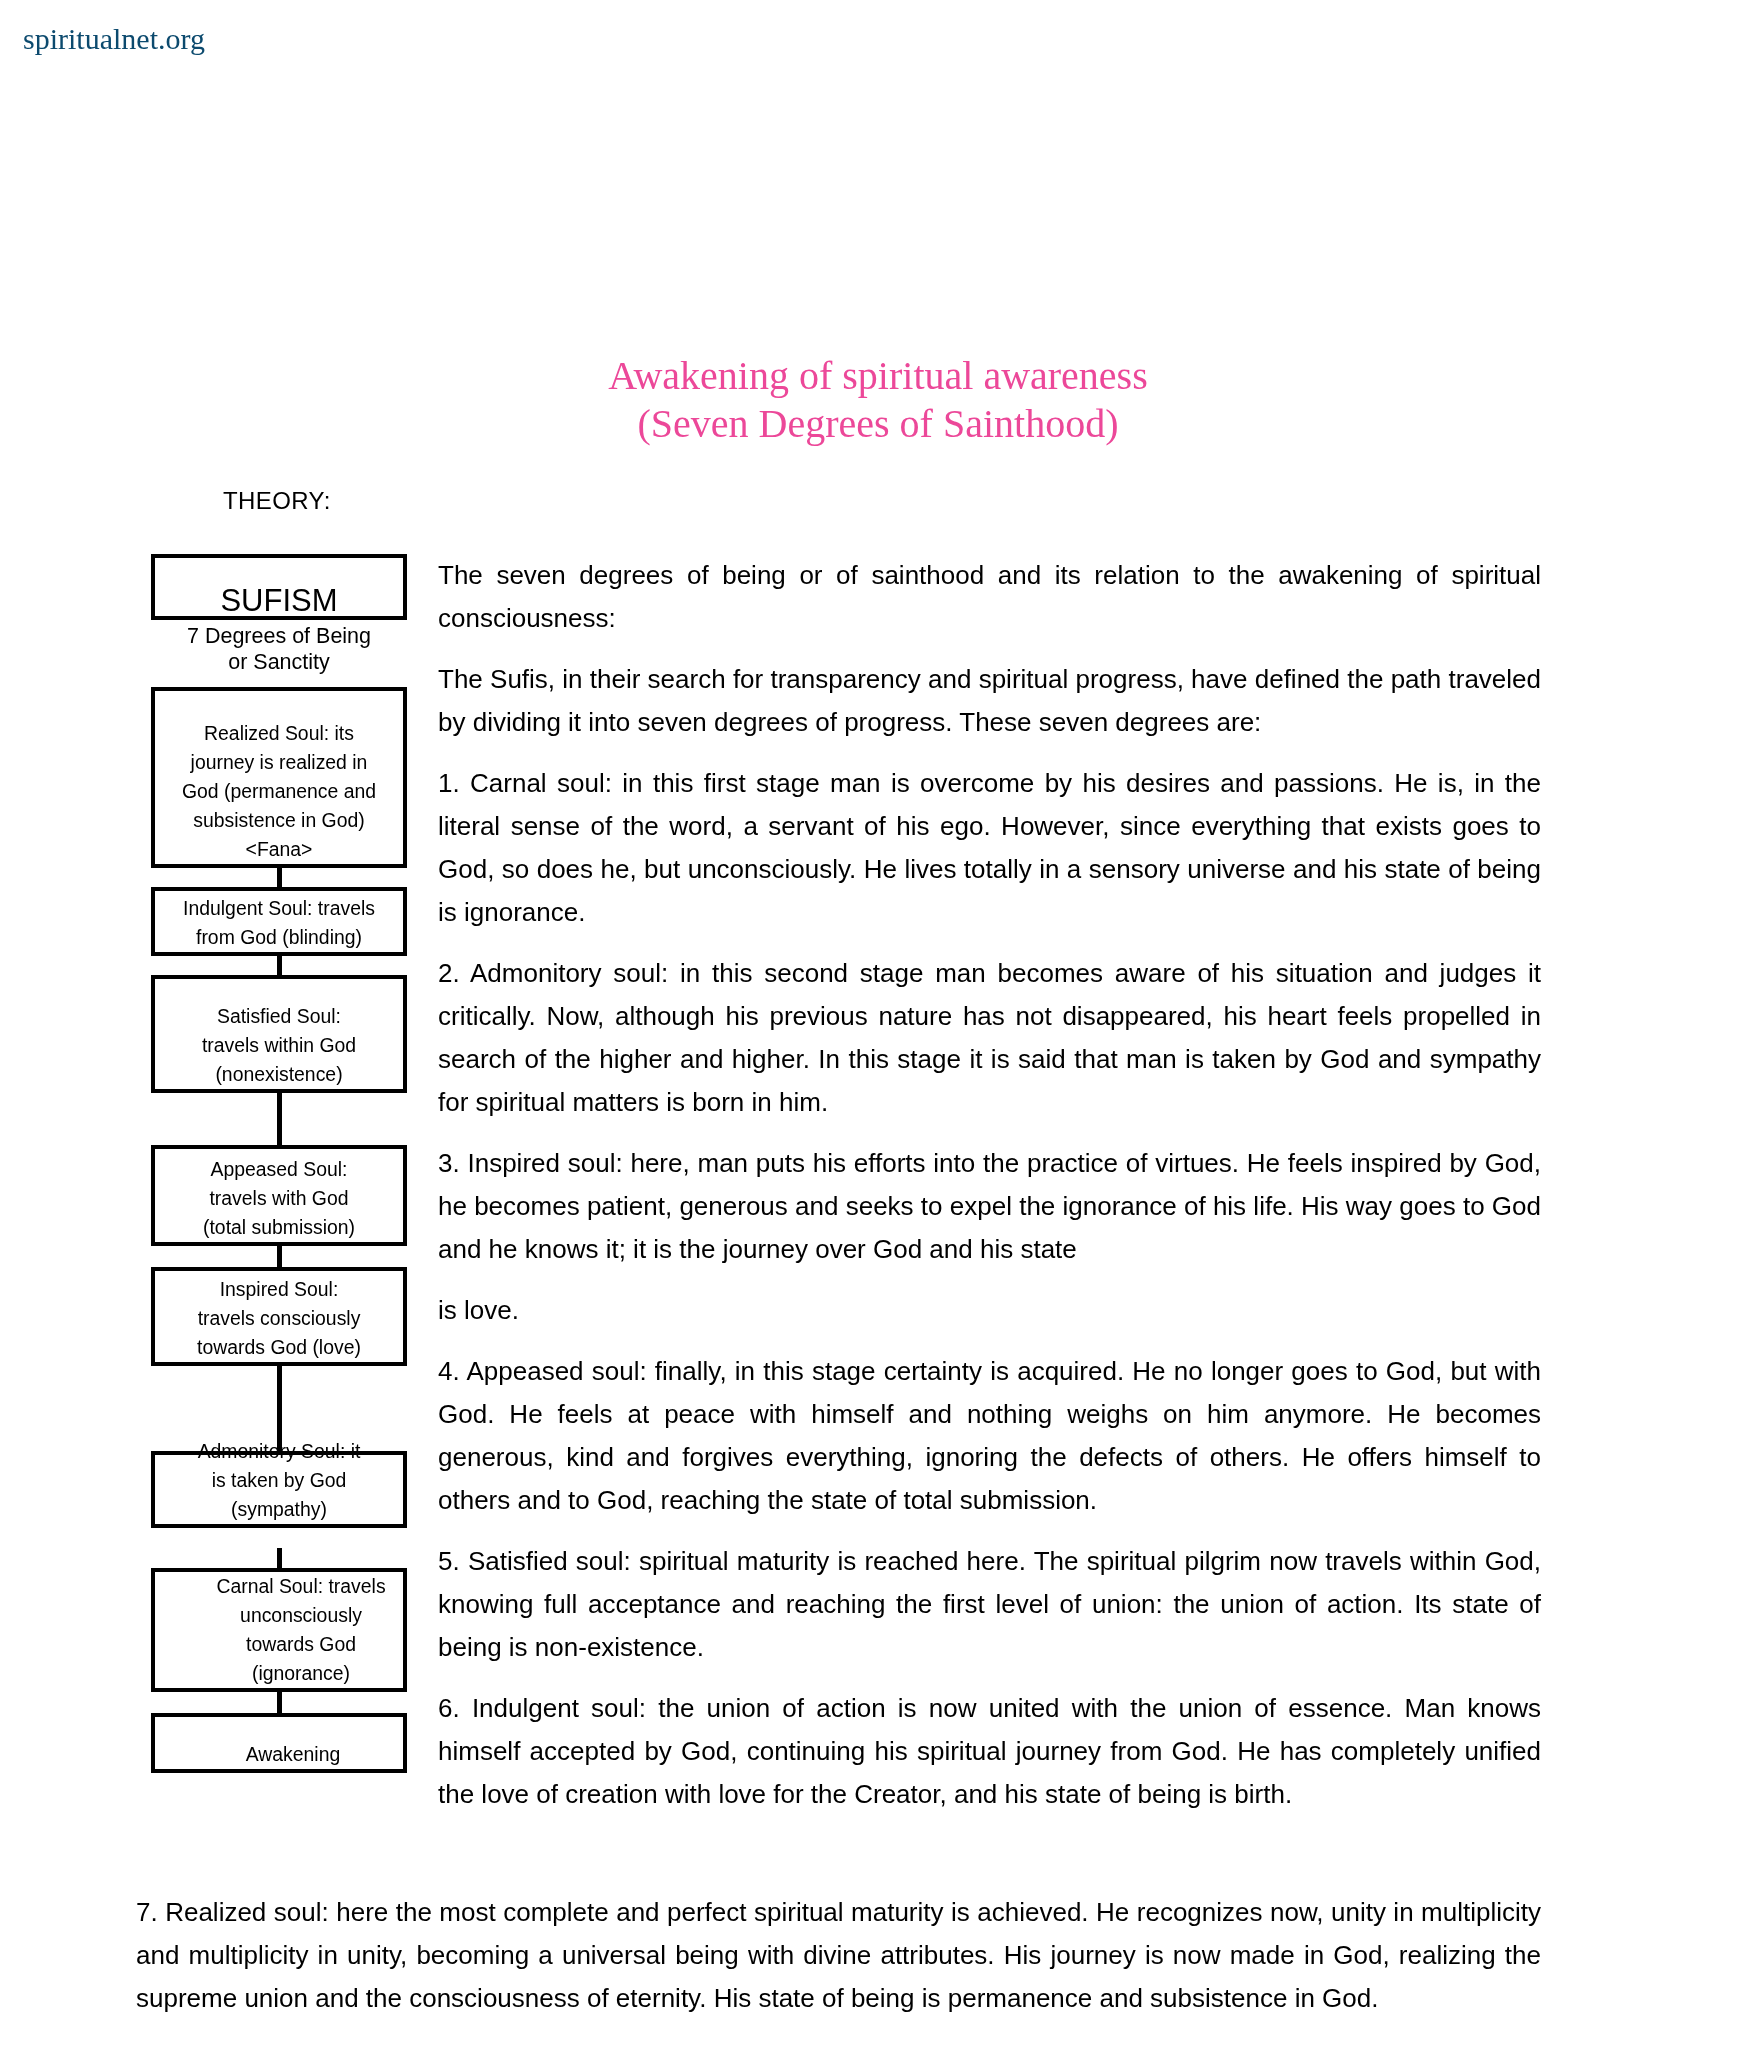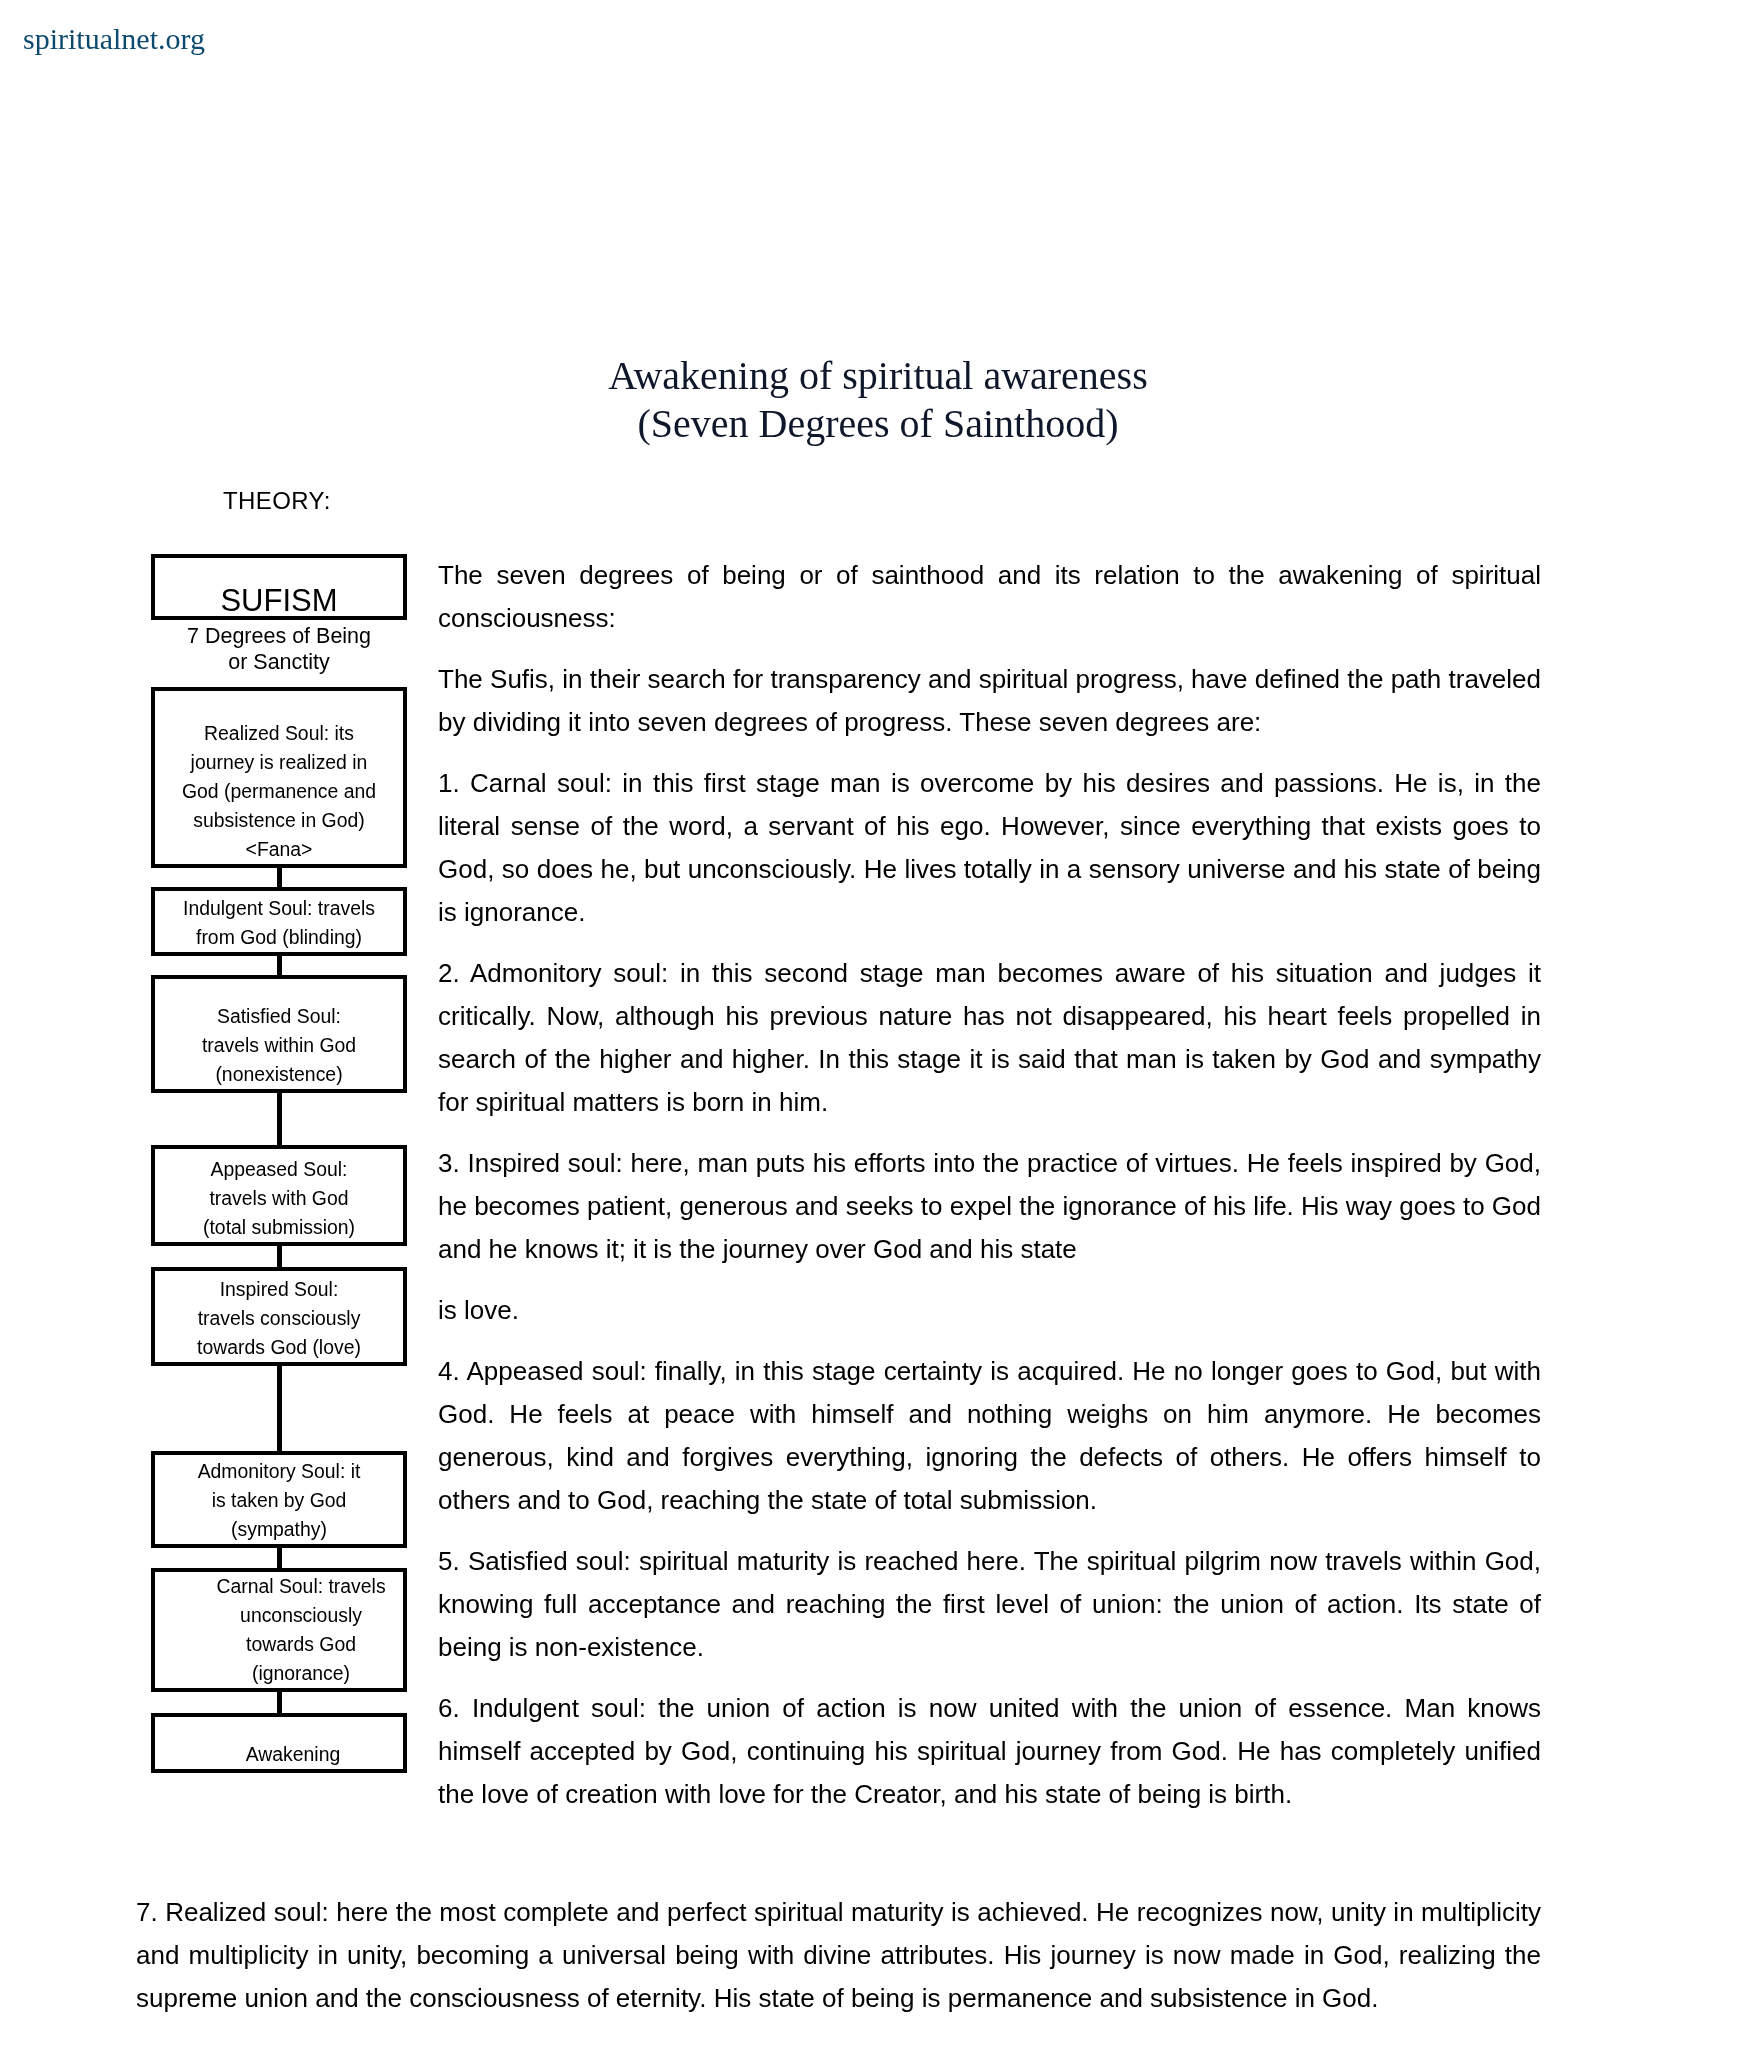--- a/index.html
+++ b/index.html
@@ -22,21 +22,21 @@
     white-space:nowrap;
   }
   .title-block{
     position:absolute;
     left:0; top:352px;
     width:1756px;
     text-align:center;
     font-family:"Liberation Serif", serif;
     font-size:40px;
     line-height:48px;
-    color:#0f172a;
+    color:#ec4899;
   }
   .section-label{
     position:absolute;
     left:223px; top:487px;
     font-size:24px;
     letter-spacing:0.4px;
   }
   
   .diagram{
     position:absolute;
@@ -78,21 +78,21 @@
   .b0{top:133px;  height:181px;}
   .c0{top:314px;  height:19px;}
   .b1{top:333px;  height:69px;}
   .c1{top:402px;  height:19px;}
   .b2{top:421px; height:118px;}
   .c2{top:539px; height:52px;}
   .b3{top:591px; height:101px;}
   .c3{top:692px; height:20.7px;}
   .b4{top:713px; height:99px;}
   .c4{top:812px; height:85px;}
-  .b5{top:897px; height:97px;}
+  .b5{top:897px; height:77px;}
   .c5{top:994px; height:20.7px;}
   .b6{top:1014px; height:124px;padding-left:44px;}
   .c6{top:1138px; height:20.7px;}
   .b7{top:1159px; height:60px;padding-left:28px;}
   
   .bodycol{
     position:absolute;
     left:438px; top:554px;
     width:1103px;
     font-size:26px;

